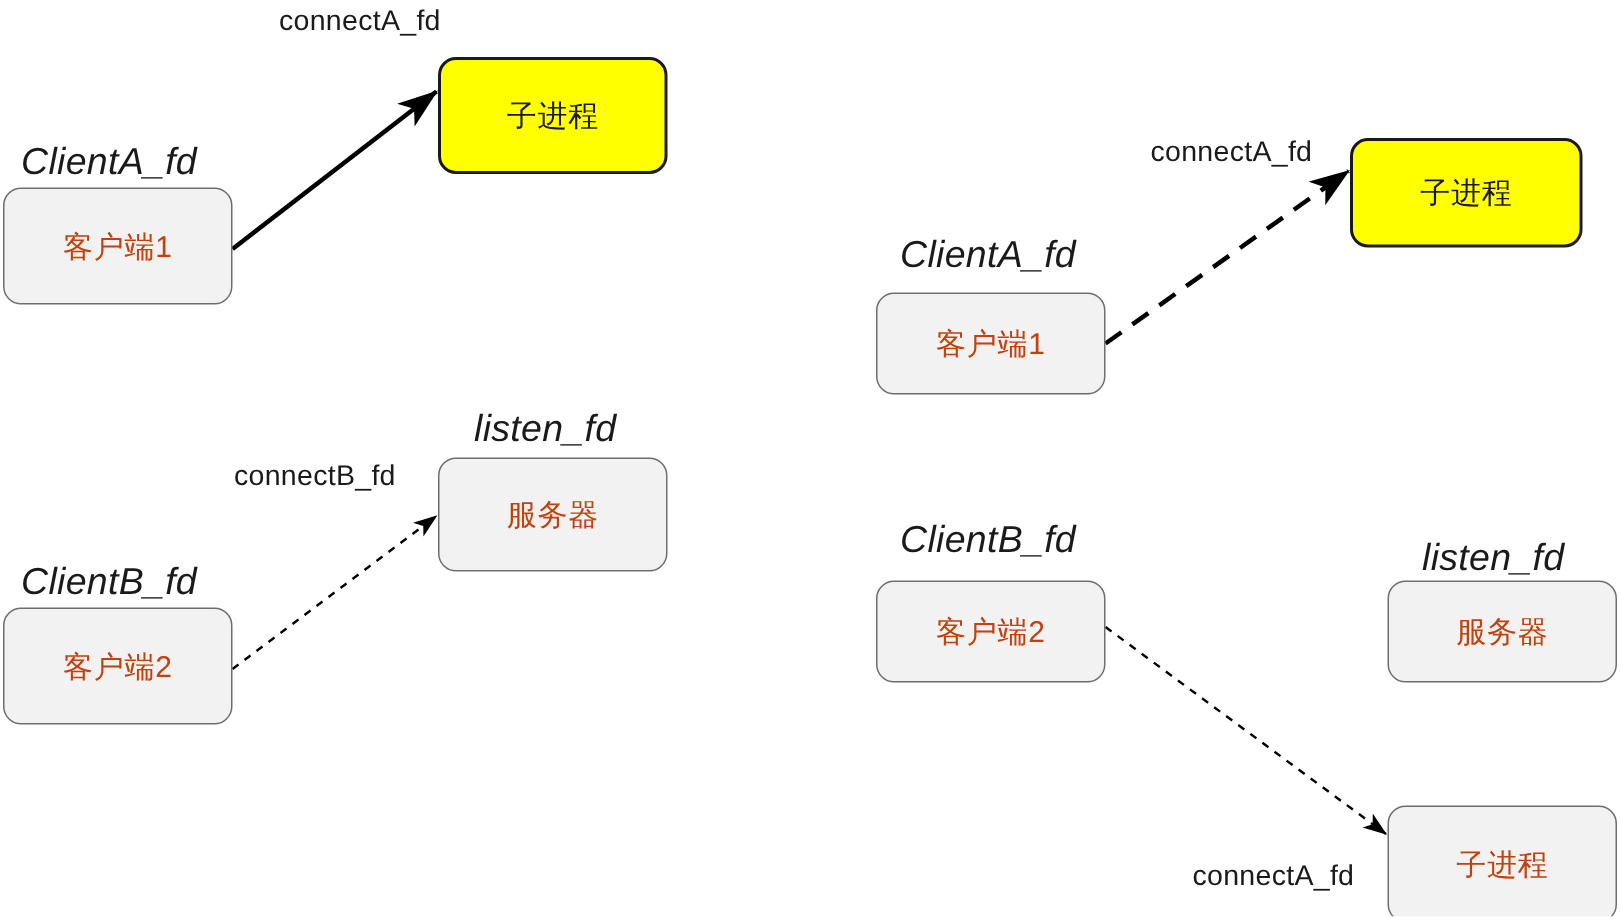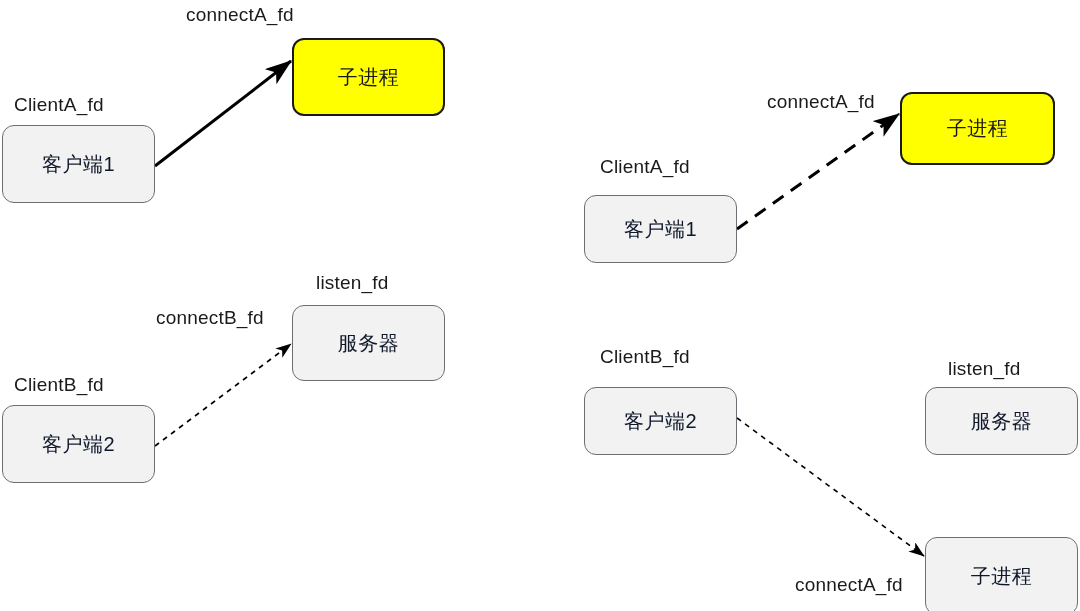--- a/index.html
+++ b/index.html
@@ -28,42 +28,43 @@
   }
   .node {
     position: absolute;
     box-sizing: border-box;
     border-radius: 12px;
     border: 1.4px solid #6b6f73;
     background: #f2f2f2;
     display: flex;
     align-items: center;
     justify-content: center;
-    color: #0f172a;
+    color: #c2410c;
     font-size: 20px;
     letter-spacing: 0.5px;
   }
   .node.highlight {
     background: #ffff00;
     border: 2px solid #1a1a1a;
     color: #1a1a1a;
   }
   .edge-label {
     position: absolute;
     color: #1a1a1a;
     font-size: 19px;
     white-space: nowrap;
     letter-spacing: 0.2px;
   }
   .node-label {
     position: absolute;
     color: #1a1a1a;
-    font-size: 19px;
+    font-size: 25px;
     white-space: nowrap;
     letter-spacing: 0.2px;
+    font-style: italic;
   }
 </style>
 </head>
 <body>
 
 <div id="canvas">
   <svg class="edges" viewBox="0 0 1080 611" xmlns="http://www.w3.org/2000/svg">
     <defs>
       <marker id="arrow-solid" markerWidth="10" markerHeight="10" refX="8.6" refY="3.2" orient="auto" markerUnits="strokeWidth">
         <path d="M0,0 L9,3.2 L0,6.4 L2.3,3.2 z" fill="#000000"></path>

